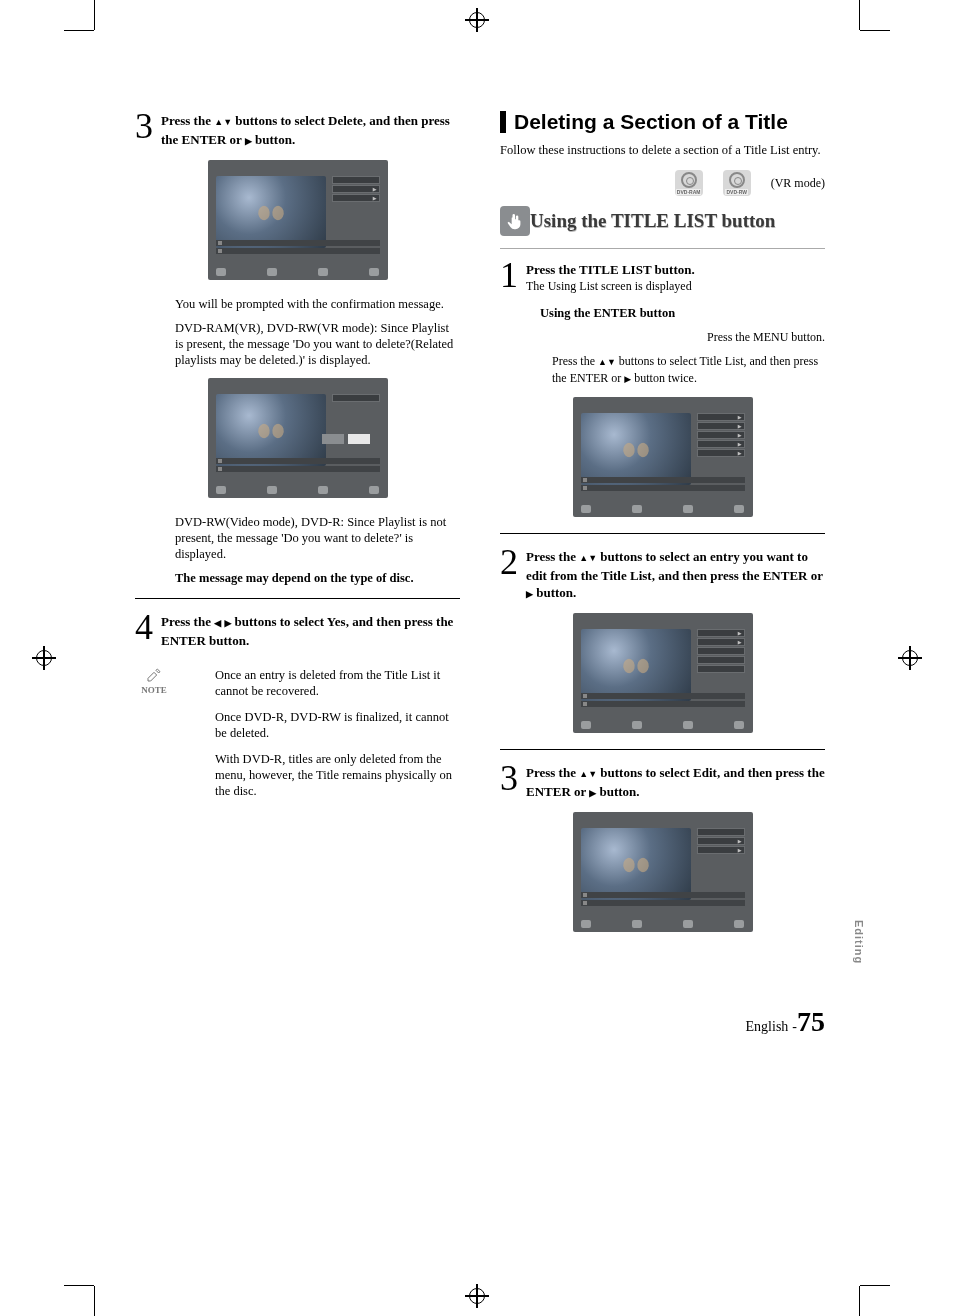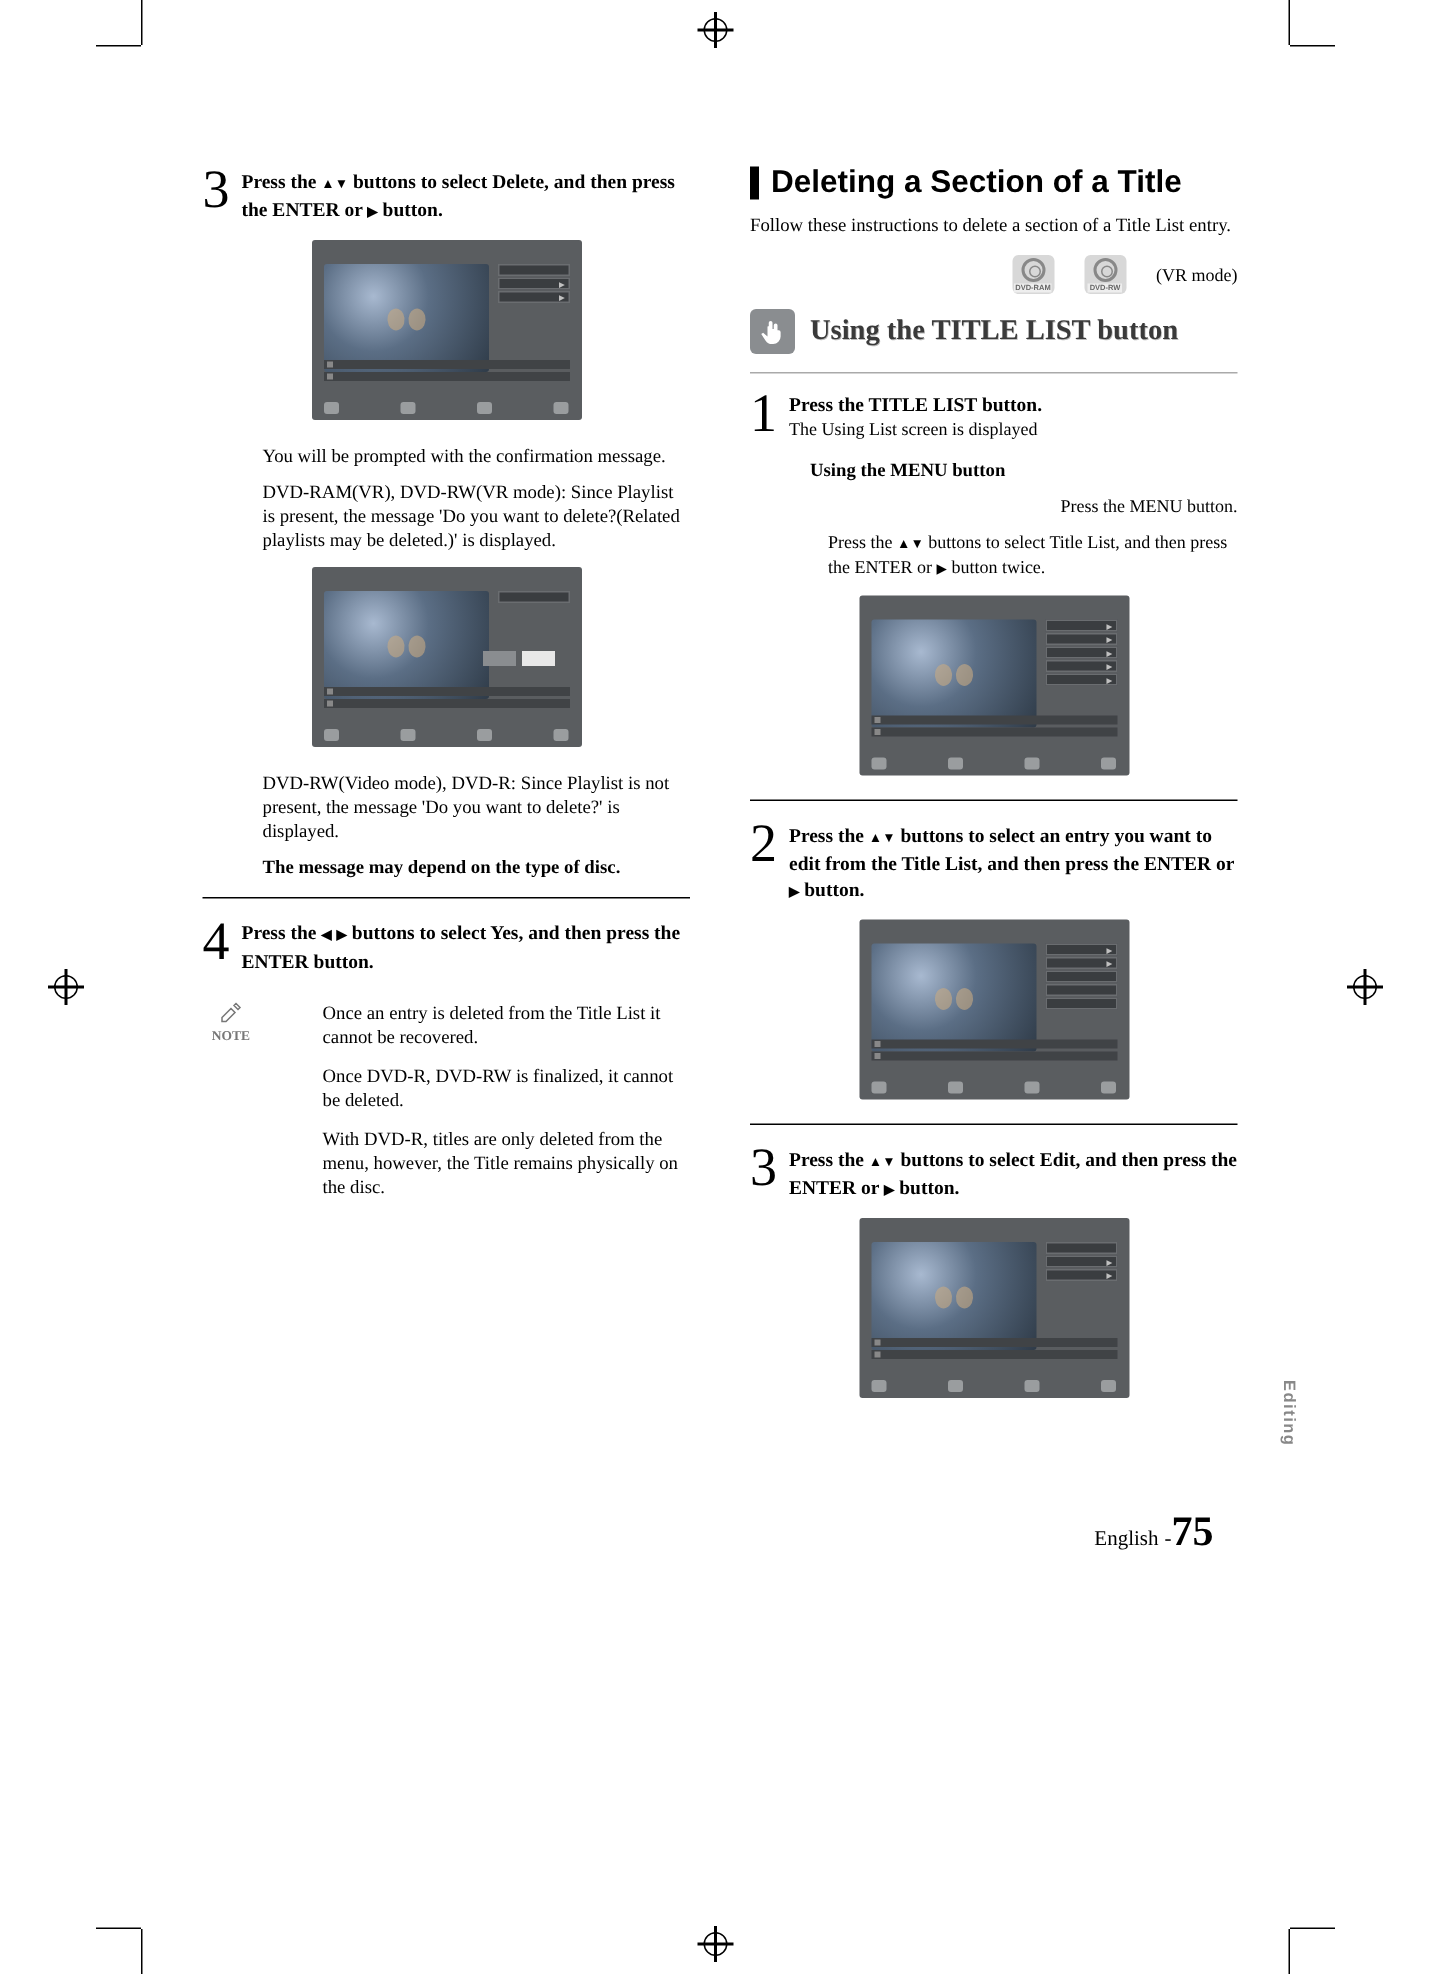--- a/index.html
+++ b/index.html
@@ -80,28 +80,28 @@
   .section-title h2 { font-family: Liberation Sans, sans-serif; font-weight: bold; font-size: 21px; }
   .section-intro { font-size: 12.5px; line-height:16px; margin-bottom: 12px; }
 
   .disc-row { display:flex; justify-content:flex-end; align-items:center; margin-bottom: 10px; gap:20px; }
   .disc { width:28px; height:26px; border-radius:4px; background:#d8d8d8; display:flex; flex-direction:column; align-items:center; justify-content:center; }
   .disc .ring { width:16px; height:16px; border:2px solid #888; border-radius:50%; position:relative; }
   .disc .ring::after { content:""; position:absolute; top:3px; left:3px; width:6px; height:6px; border:1.5px solid #888; border-radius:50%; }
   .disc .lbl { font-size:5px; font-family:Arial; font-weight:bold; color:#666; background:#eee; padding:0 1px; margin-top:1px; }
   .disc-mode { font-size: 12px; }
 
-  .subsection-row { display:flex; align-items:center; gap:10px; margin:8px 0 12px; }
+  .subsection-row { display:flex; align-items:center; margin:8px 0 12px; }
   .hand-icon { width:30px; height:30px; background:#8a8d90; border-radius:4px; display:flex; align-items:center; justify-content:center; }
   .hand-icon svg { width:20px; height:20px; fill:#fff; }
   .subsection-title { font-family: Georgia, serif; font-weight: bold; font-size: 19px; color:#3a3a3a; text-shadow: 0.5px 0.5px 0 #bbb; }
 
   .side-tab { position:absolute; right:-40px; top:810px; width:20px; font-family:Arial,sans-serif; font-weight:bold; font-size:11px; color:#888; writing-mode:vertical-rl; text-orientation:mixed; letter-spacing:1px; }
 
-  .footer { position:absolute; right:16px; bottom:-90px; font-family: Georgia, serif; }
+  .footer { position:absolute; right:0; bottom:-90px; font-family: Georgia, serif; }
   .footer .lang { font-size: 14px; }
   .footer .dash { font-size: 14px; }
   .footer .pg { font-size: 28px; font-weight: bold; }
 </style>
 </head>
 <body>
 
 <div class="crop-mark cm-v crop-1v"></div>
 <div class="crop-mark cm-h crop-1h"></div>
 <div class="crop-mark cm-v crop-2v"></div>
@@ -256,21 +256,21 @@
     <hr class="divider-grey">
 
     <div class="step">
       <div class="step-num">1</div>
       <div class="step-text">
         <span>Press the TITLE LIST button.</span>
         <span class="sub">The Using List screen is displayed</span>
       </div>
     </div>
 
-    <p class="body-text indent bold">Using the MENU button</p>
+    <p class="body-text indent bold">Using the ENTER button</p>
     <p class="body-text indent sub-indent" style="padding-left:52px;text-align:right;">Press the MENU button.</p>
     <p class="body-text indent sub-indent" style="padding-left:52px;">
       <span>Press the </span><span class="tri-up"></span><span class="tri-down"></span><span> buttons to select Title List, and then press the ENTER or </span><span class="tri-right"></span><span> button twice.</span>
     </p>
 
     <div class="screenshot">
       <div class="ss-title">
           <span></span>
           <span></span>
         </div>

